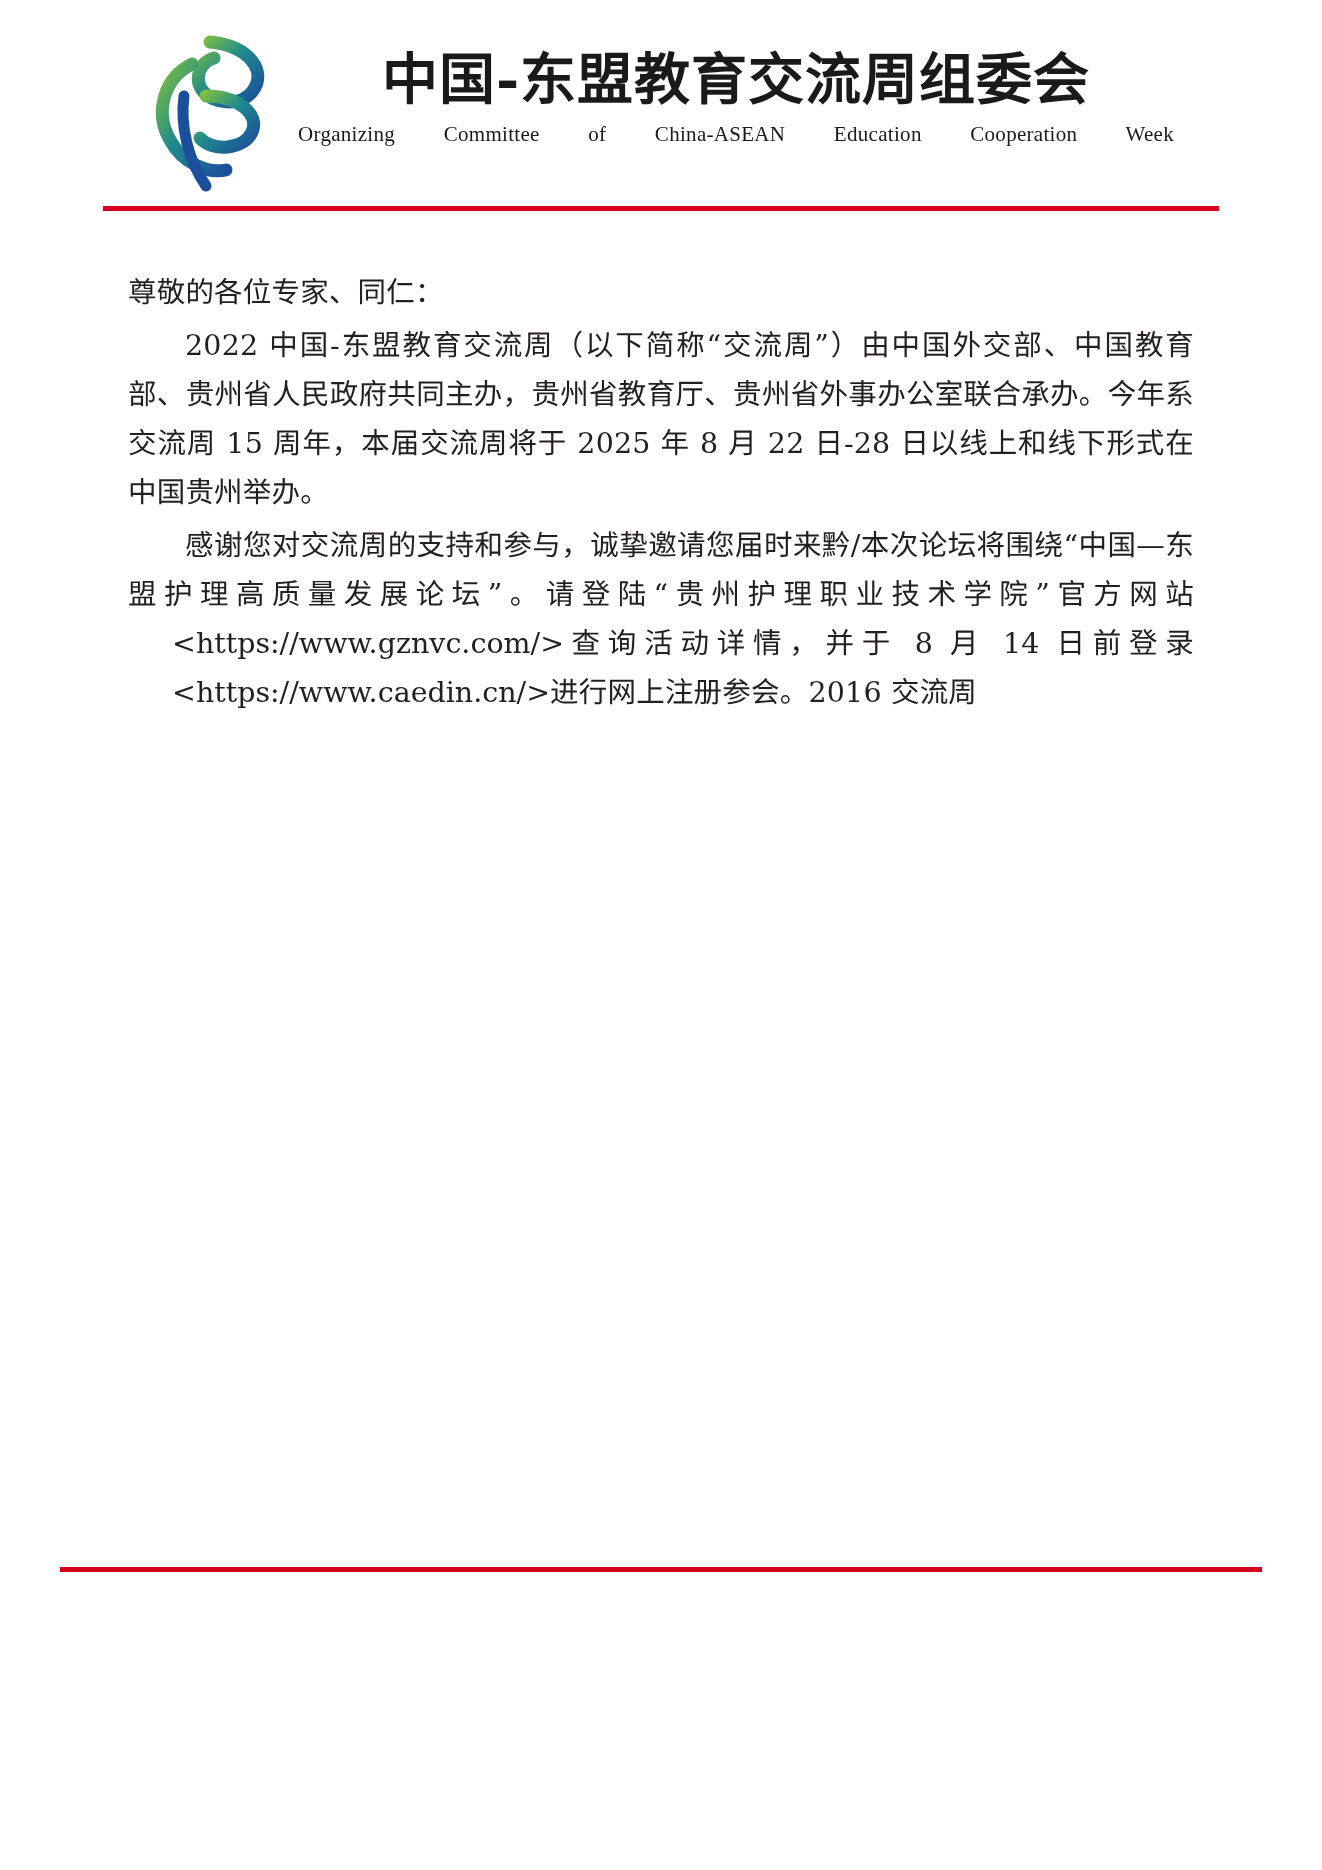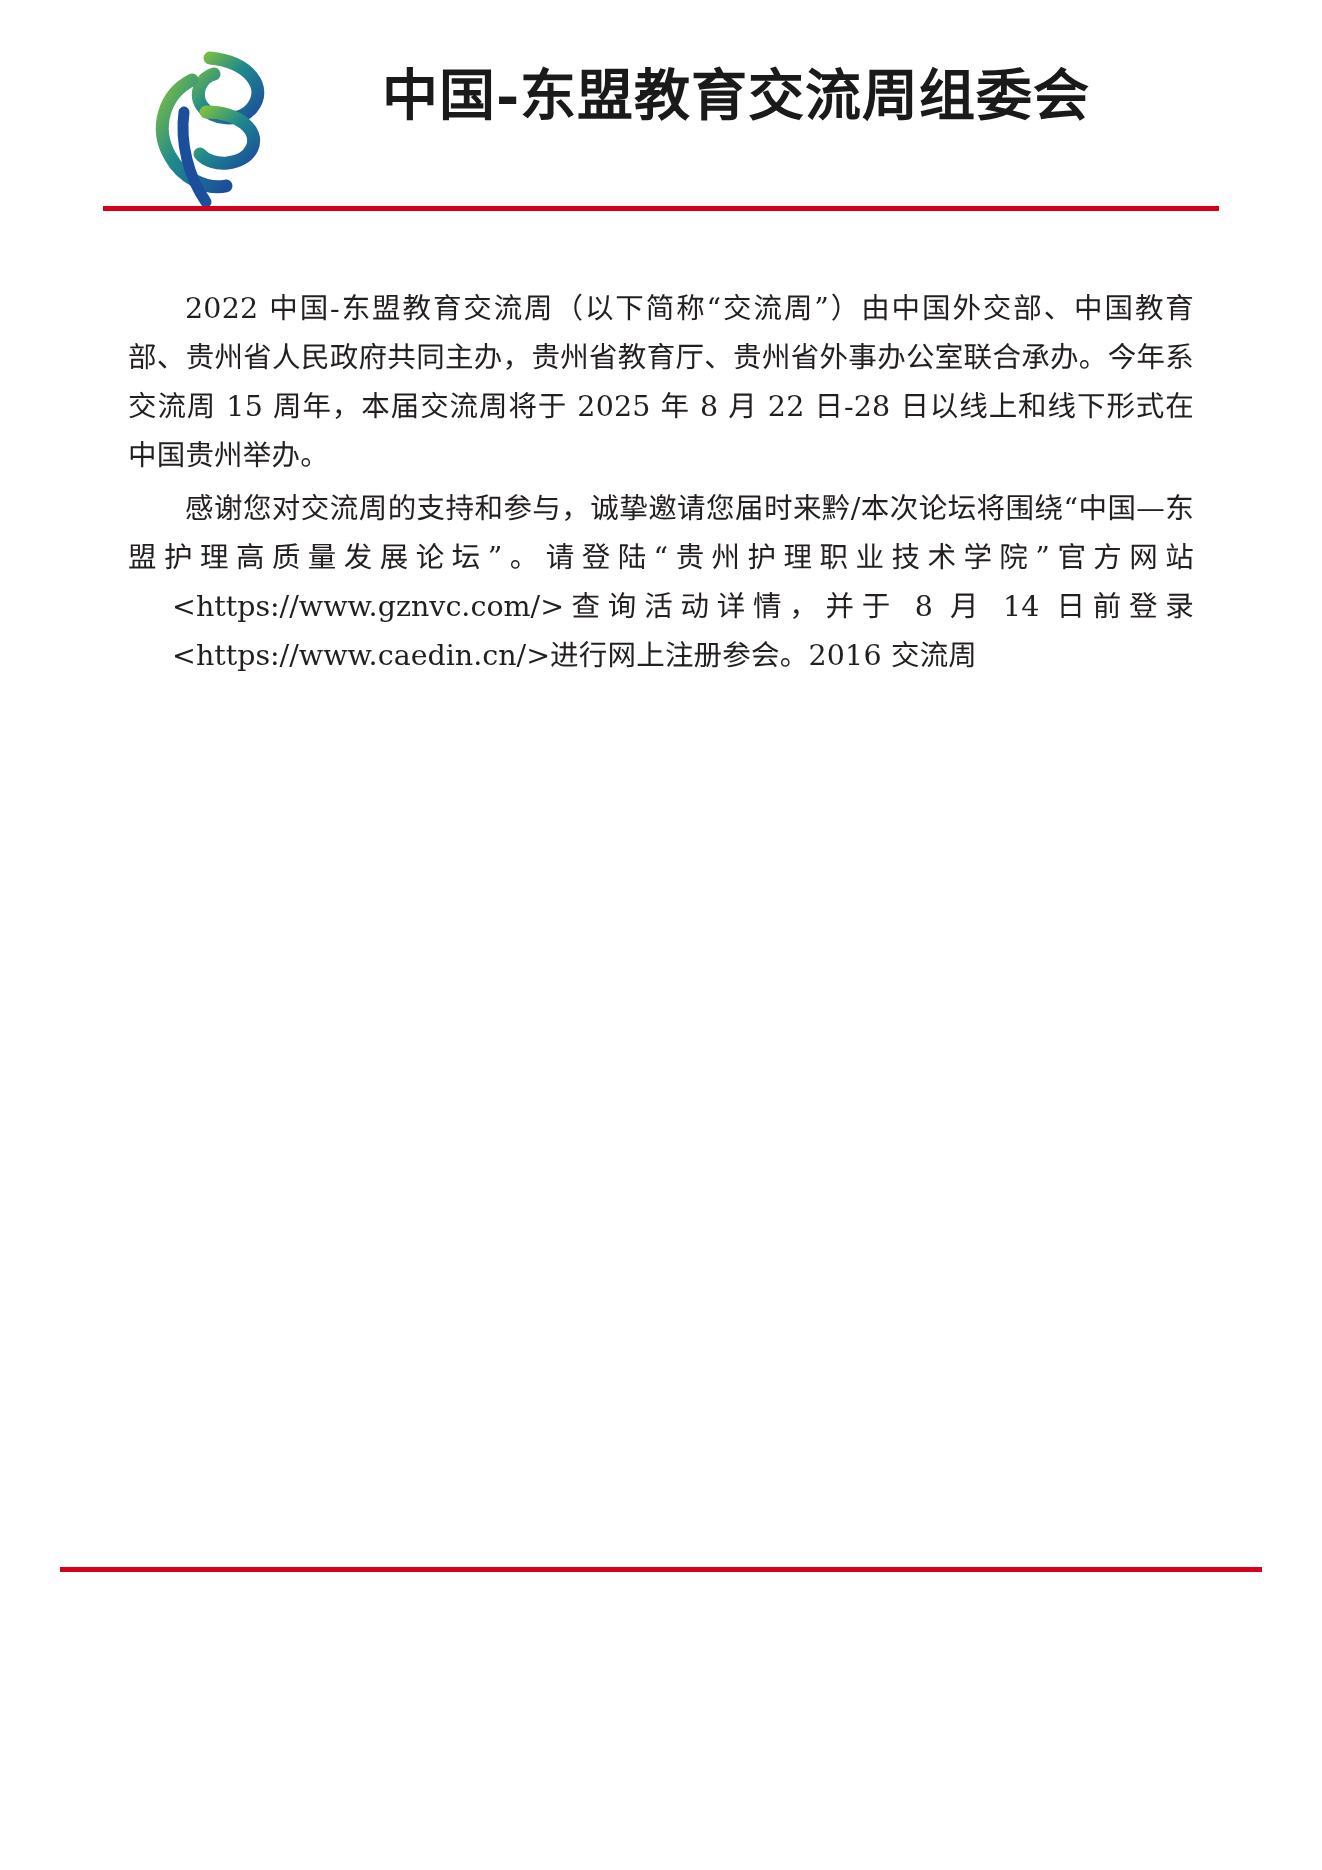--- a/index.html
+++ b/index.html
@@ -14,21 +14,21 @@
     font-family: "Liberation Serif", "DejaVu Serif", serif;
     color: #231f20;
     overflow: hidden;
   }
 
   .page {
     position: relative;
     width: 1322px;
     height: 1664px;
     box-sizing: border-box;
-    padding: 16px 128px;
+    padding: 0 128px;
   }
 
   
   .letterhead {
     position: relative;
     height: 212px;
     display: flex;
     align-items: flex-start;
   }
 
@@ -135,26 +135,28 @@
           </linearGradient>
         </defs>
         <path d="M70 8 C 110 12, 128 38, 112 58 C 100 73, 72 70, 62 56 C 54 44, 60 28, 74 24" fill="none" stroke="url(#lg)" stroke-width="13" stroke-linecap="round"></path>
         <path d="M52 30 C 24 44, 14 78, 30 106 C 42 128, 66 140, 86 136" fill="none" stroke="url(#lg)" stroke-width="13" stroke-linecap="round"></path>
         <path d="M66 62 C 98 62, 120 80, 112 98 C 104 116, 72 118, 60 104" fill="none" stroke="url(#lg)" stroke-width="13" stroke-linecap="round"></path>
         <path d="M44 62 C 40 92, 48 126, 66 152" fill="none" stroke="#1b4f9c" stroke-width="11" stroke-linecap="round"></path>
       </svg>
     </div>
     <div class="letterhead-text">
       <div class="org-cn">中国-东盟教育交流周组委会</div>
+      <div class="org-en">Organizing Committee of China-ASEAN Education Cooperation Week</div>
     </div>
   </div>
   <div class="rule-top"></div>
 
 
   <div class="body-copy">
+    <p>尊敬的各位专家、同仁：</p>
     <p class="indent">2022 中国-东盟教育交流周（以下简称“交流周”）由中国外交部、中国教育部、贵州省人民政府共同主办，贵州省教育厅、贵州省外事办公室联合承办。今年系交流周 15 周年，本届交流周将于 2025 年 8 月 22 日-28 日以线上和线下形式在中国贵州举办。</p>
     <p class="indent">
       <span>感谢您对交流周的支持和参与，诚挚邀请您届时来黔/本次论坛将围绕“中国—东盟护理高质量发展论坛”。请登陆“贵州护理职业技术学院”官方网站</span><span class="mono">&lt;https://www.gznvc.com/&gt;</span><span>查询活动详情，并于 8 月 14 日前登录</span><span class="mono">&lt;https://www.caedin.cn/&gt;</span><span>进行网上注册参会。2016 交流周</span>
     </p>
   </div>
 
   <div class="rule-bottom"></div>
 </div>
 
 </body></html>

